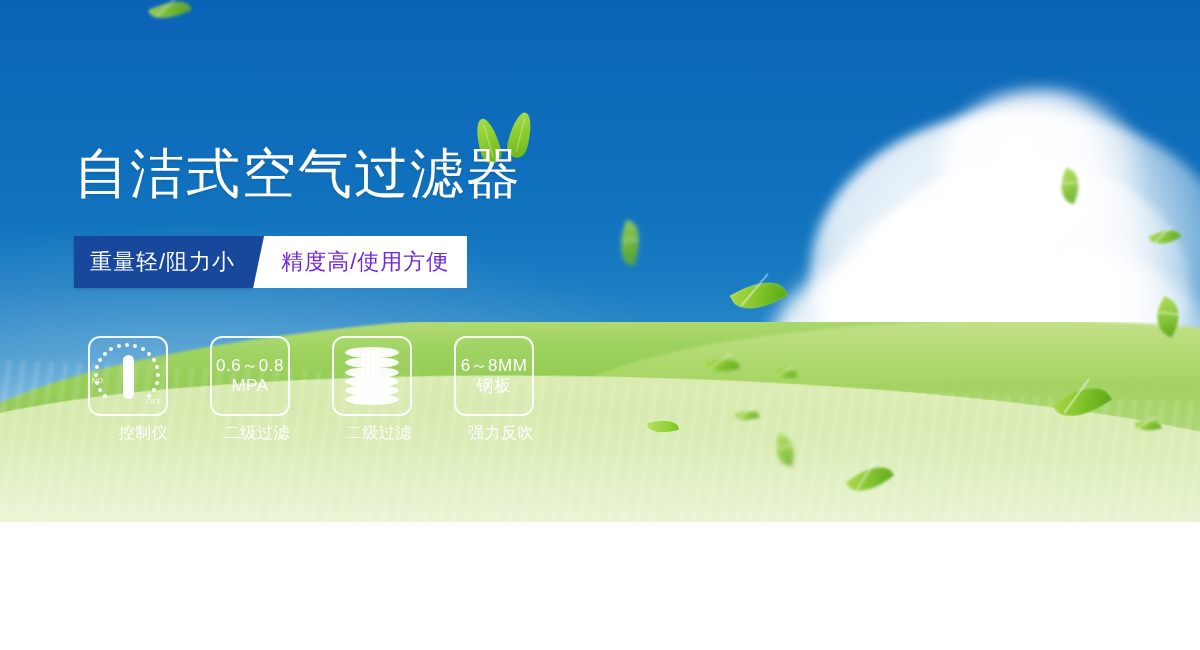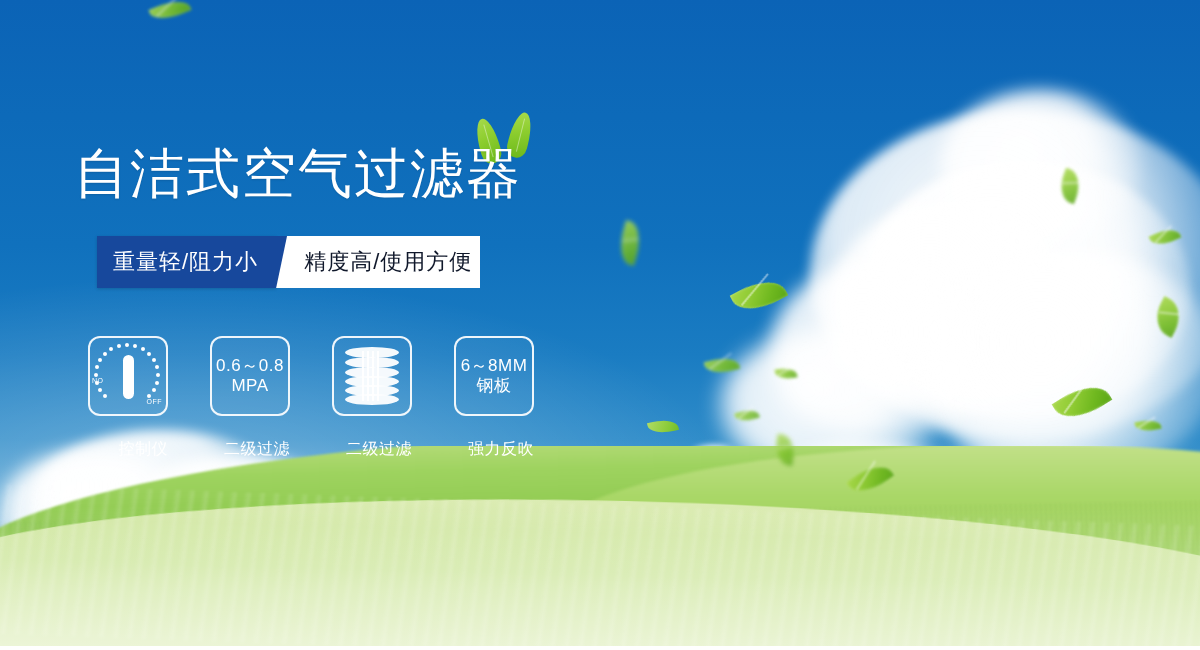--- a/index.html
+++ b/index.html
@@ -7,21 +7,21 @@
     padding: 0;
     background: #ffffff;
   }
   body {
     font-family: "Liberation Sans", "DejaVu Sans", sans-serif;
   }
 
   .banner {
     position: relative;
     width: 1200px;
-    height: 646px;
+    height: 522px;
     overflow: hidden;
     background: #0f6bb8;
   }
 
   
   .sky {
     position: absolute;
     inset: 0;
     background:
       linear-gradient(180deg,
@@ -220,41 +220,40 @@
   .subbar-left {
     background: #17489c;
     color: #ffffff;
     font-size: 22px;
     display: flex;
     align-items: center;
     padding: 0 18px 0 16px;
     letter-spacing: 1px;
     white-space: nowrap;
     box-shadow: 0 1px 3px rgba(0,0,0,0.18);
-    margin-left: 23px;
   }
   .subbar-wedge {
     width: 26px;
     background: #17489c;
     position: relative;
   }
   .subbar-wedge::after {
     content: "";
     position: absolute;
     inset: 0;
     background: #ffffff;
     clip-path: polygon(42% 0%, 100% 0%, 100% 100%, 0% 100%);
   }
   .subbar-right {
     background: #ffffff;
-    color: #0f172a;
+    color: #6d28d9;
     font-size: 22px;
     display: flex;
     align-items: center;
-    padding: 0 8px 0 2px;
+    padding: 0 18px 0 2px;
     letter-spacing: 1px;
     white-space: nowrap;
   }
 
   
   .features {
     position: absolute;
     left: 76px;
     top: 336px;
     display: flex;
@@ -280,21 +279,21 @@
   }
   .feature-text {
     color: #ffffff;
     font-size: 17px;
     line-height: 1.15;
     text-align: center;
     font-weight: 300;
     letter-spacing: 0.5px;
   }
   .feature-caption {
-    margin-top: 23px;
+    margin-top: 7px;
     color: #ffffff;
     font-size: 16px;
     white-space: nowrap;
     letter-spacing: 0.5px;
   }
 
   
   .gauge { position: relative; width: 68px; height: 66px; }
   .gauge .dot {
     position: absolute;

